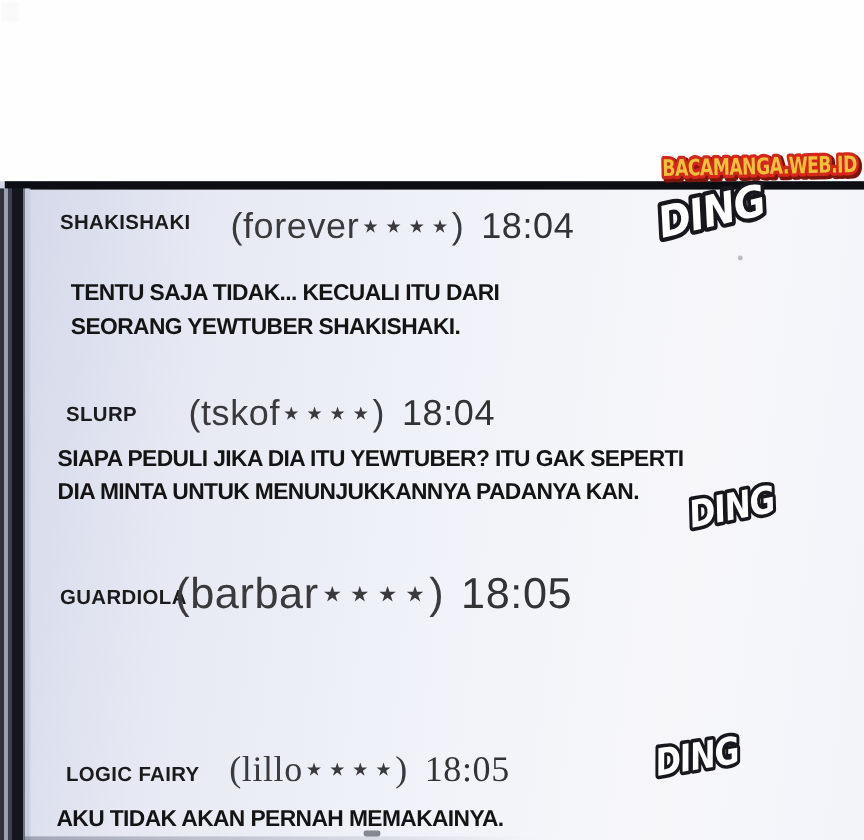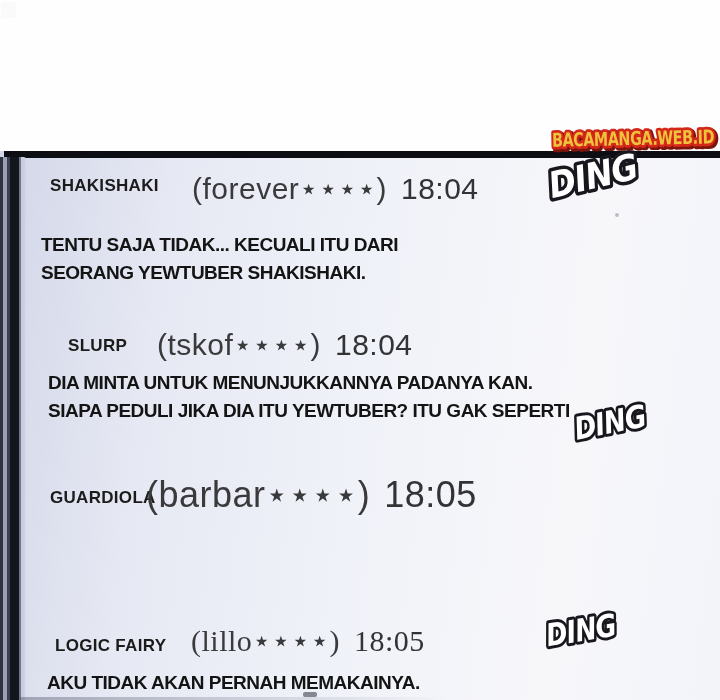--- a/index.html
+++ b/index.html
@@ -70,34 +70,34 @@
   </svg>
   <svg class="sfx" style="left:540px;top:607px;transform:rotate(-9deg);" width="95" height="46">
     <text x="6" y="33" font-size="31" stroke-width="6" textLength="70" lengthAdjust="spacingAndGlyphs">DING</text>
   </svg>
 
   <div>
     <span class="username" style="left:50px;top:176px;">SHAKISHAKI</span>
     <span class="handle-line" style="left:192px;top:171px;">
       <span>(forever⋆⋆⋆⋆)</span><span class="time">18:04</span>
     </span>
-    <div class="message" style="left:41px;top:231px;">
+    <div class="message" style="left:59px;top:231px;">
       <div>TENTU SAJA TIDAK... KECUALI ITU DARI</div>
       <div>SEORANG YEWTUBER SHAKISHAKI.</div>
     </div>
   </div>
 
   <div>
-    <span class="username" style="left:68px;top:336px;">SLURP</span>
+    <span class="username" style="left:55px;top:336px;">SLURP</span>
     <span class="handle-line" style="left:157px;top:327px;">
       <span>(tskof⋆⋆⋆⋆)</span><span class="time">18:04</span>
     </span>
     <div class="message" style="left:48px;top:369px;">
+      <div>SIAPA PEDULI JIKA DIA ITU YEWTUBER? ITU GAK SEPERTI</div>
       <div>DIA MINTA UNTUK MENUNJUKKANNYA PADANYA KAN.</div>
-      <div>SIAPA PEDULI JIKA DIA ITU YEWTUBER? ITU GAK SEPERTI</div>
     </div>
   </div>
 
   <div>
     <span class="username" style="left:50px;top:488px;">GUARDIOLA</span>
     <span class="handle-line" style="left:146px;top:474px;font-size:36px;">
       <span>(barbar⋆⋆⋆⋆)</span><span class="time">18:05</span>
     </span>
     <div class="message" style="left:48px;top:531px;">
     </div>

